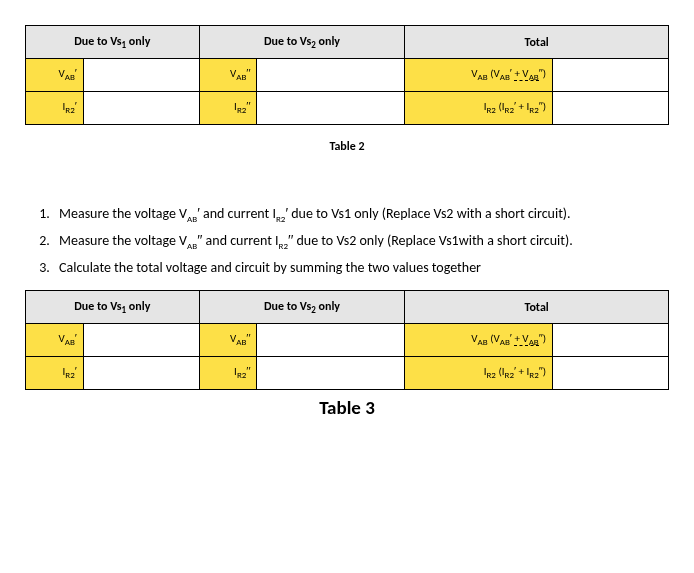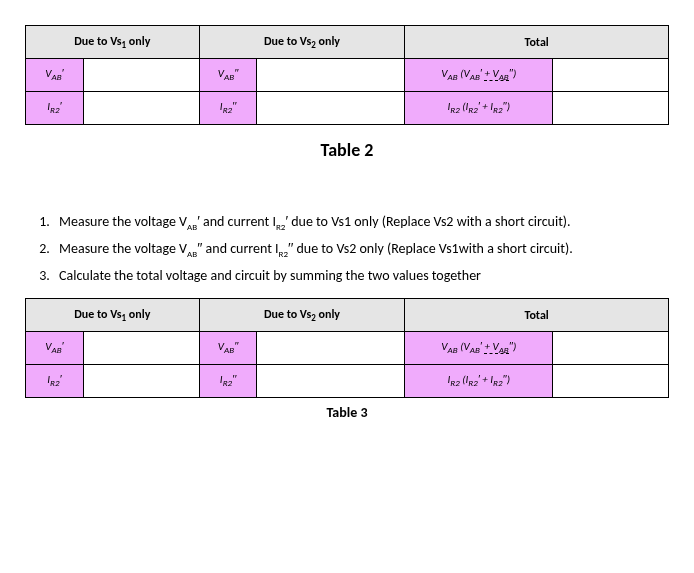--- a/index.html
+++ b/index.html
@@ -23,35 +23,34 @@
     vertical-align: middle;
     font-size: 12px;
   }
   .hdr {
     background: #e5e5e5;
     text-align: center;
     font-weight: bold;
     font-size: 12px;
   }
   .lbl {
-    background: #f0abfc;
-    text-align: center;
+    background: #fde047;
+    text-align: right;
     font-size: 11px;
-    font-style: italic;
   }
   .caption {
     text-align: center;
     font-weight: bold;
-    font-size: 18px;
+    font-size: 12px;
     margin: 14px 0 50px 0;
   }
   .caption2 {
     text-align: center;
     font-weight: bold;
-    font-size: 14px;
+    font-size: 19px;
     margin: 6px 0 0 0;
   }
   .sub { font-size: 9px; vertical-align: sub; }
   ol {
     margin: 0 0 10px 0;
     padding-left: 28px;
     font-size: 14px;
     line-height: 1.6;
   }
   ol li { margin-bottom: 4px; padding-left: 6px; }

